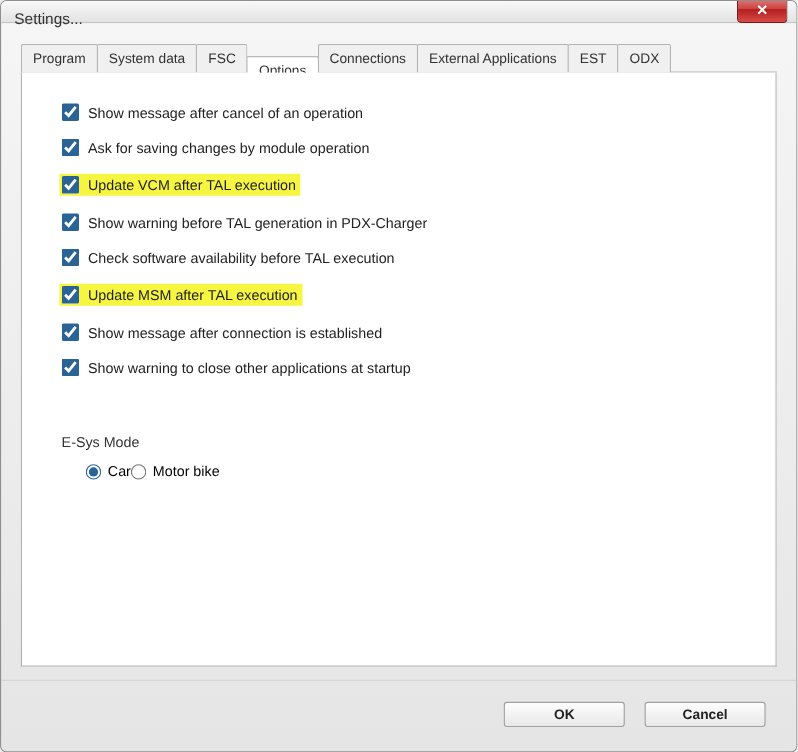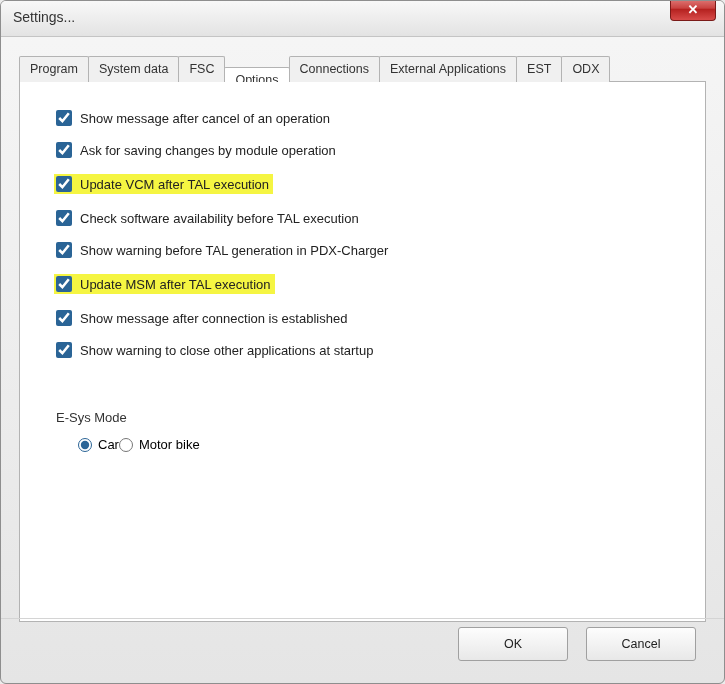--- a/index.html
+++ b/index.html
@@ -19,21 +19,21 @@
       position: relative;
       width: 725px;
       height: 684px;
       background: linear-gradient(#f6f6f6, #e5e5e5);
       border: 1px solid #8e8e8e;
       border-radius: 6px;
       overflow: hidden;
     }
     .titlebar {
       position: relative;
-      height: 36px;
+      height: 20px;
       background: linear-gradient(#f8f8f8, #e3e3e3);
       border-bottom: 1px solid #c4c4c4;
       padding: 8px 12px;
     }
     .titlebar .title {
       color: #333;
       font-size: 14px;
     }
     .close-btn {
       position: absolute;
@@ -141,27 +141,28 @@
     }
     .button-row {
       position: absolute;
       bottom: 22px;
       right: 28px;
       display: flex;
       gap: 18px;
     }
     .btn {
       min-width: 110px;
-      height: 34px;
+      height: 23px;
       border: 1px solid #a0a0a0;
       border-radius: 3px;
       background: linear-gradient(#fdfdfd, #e8e8e8);
       cursor: pointer;
       font-size: 12.5px;
       color: #222;
+      font-weight: bold;
     }
     .bottom-divider {
       position: absolute;
       left: 0;
       right: 0;
       bottom: 64px;
       border-top: 1px solid #d4d4d4;
     }
   </style>
 </head>
@@ -200,26 +201,26 @@
         <label>Ask for saving changes by module operation</label>
       </div>
 
       <div class="check-row highlight">
         <input type="checkbox" checked="" style="">
         <label>Update VCM after TAL execution</label>
       </div>
 
       <div class="check-row">
         <input type="checkbox" checked="" style="">
+        <label>Show warning before TAL generation in PDX-Charger</label>
+      </div>
+
+      <div class="check-row">
+        <input type="checkbox" checked="" style="">
         <label>Check software availability before TAL execution</label>
-      </div>
-
-      <div class="check-row">
-        <input type="checkbox" checked="" style="">
-        <label>Show warning before TAL generation in PDX-Charger</label>
       </div>
 
       <div class="check-row highlight">
         <input type="checkbox" checked="" style="">
         <label>Update MSM after TAL execution</label>
       </div>
 
       <div class="check-row">
         <input type="checkbox" checked="" style="">
         <label>Show message after connection is established</label>

